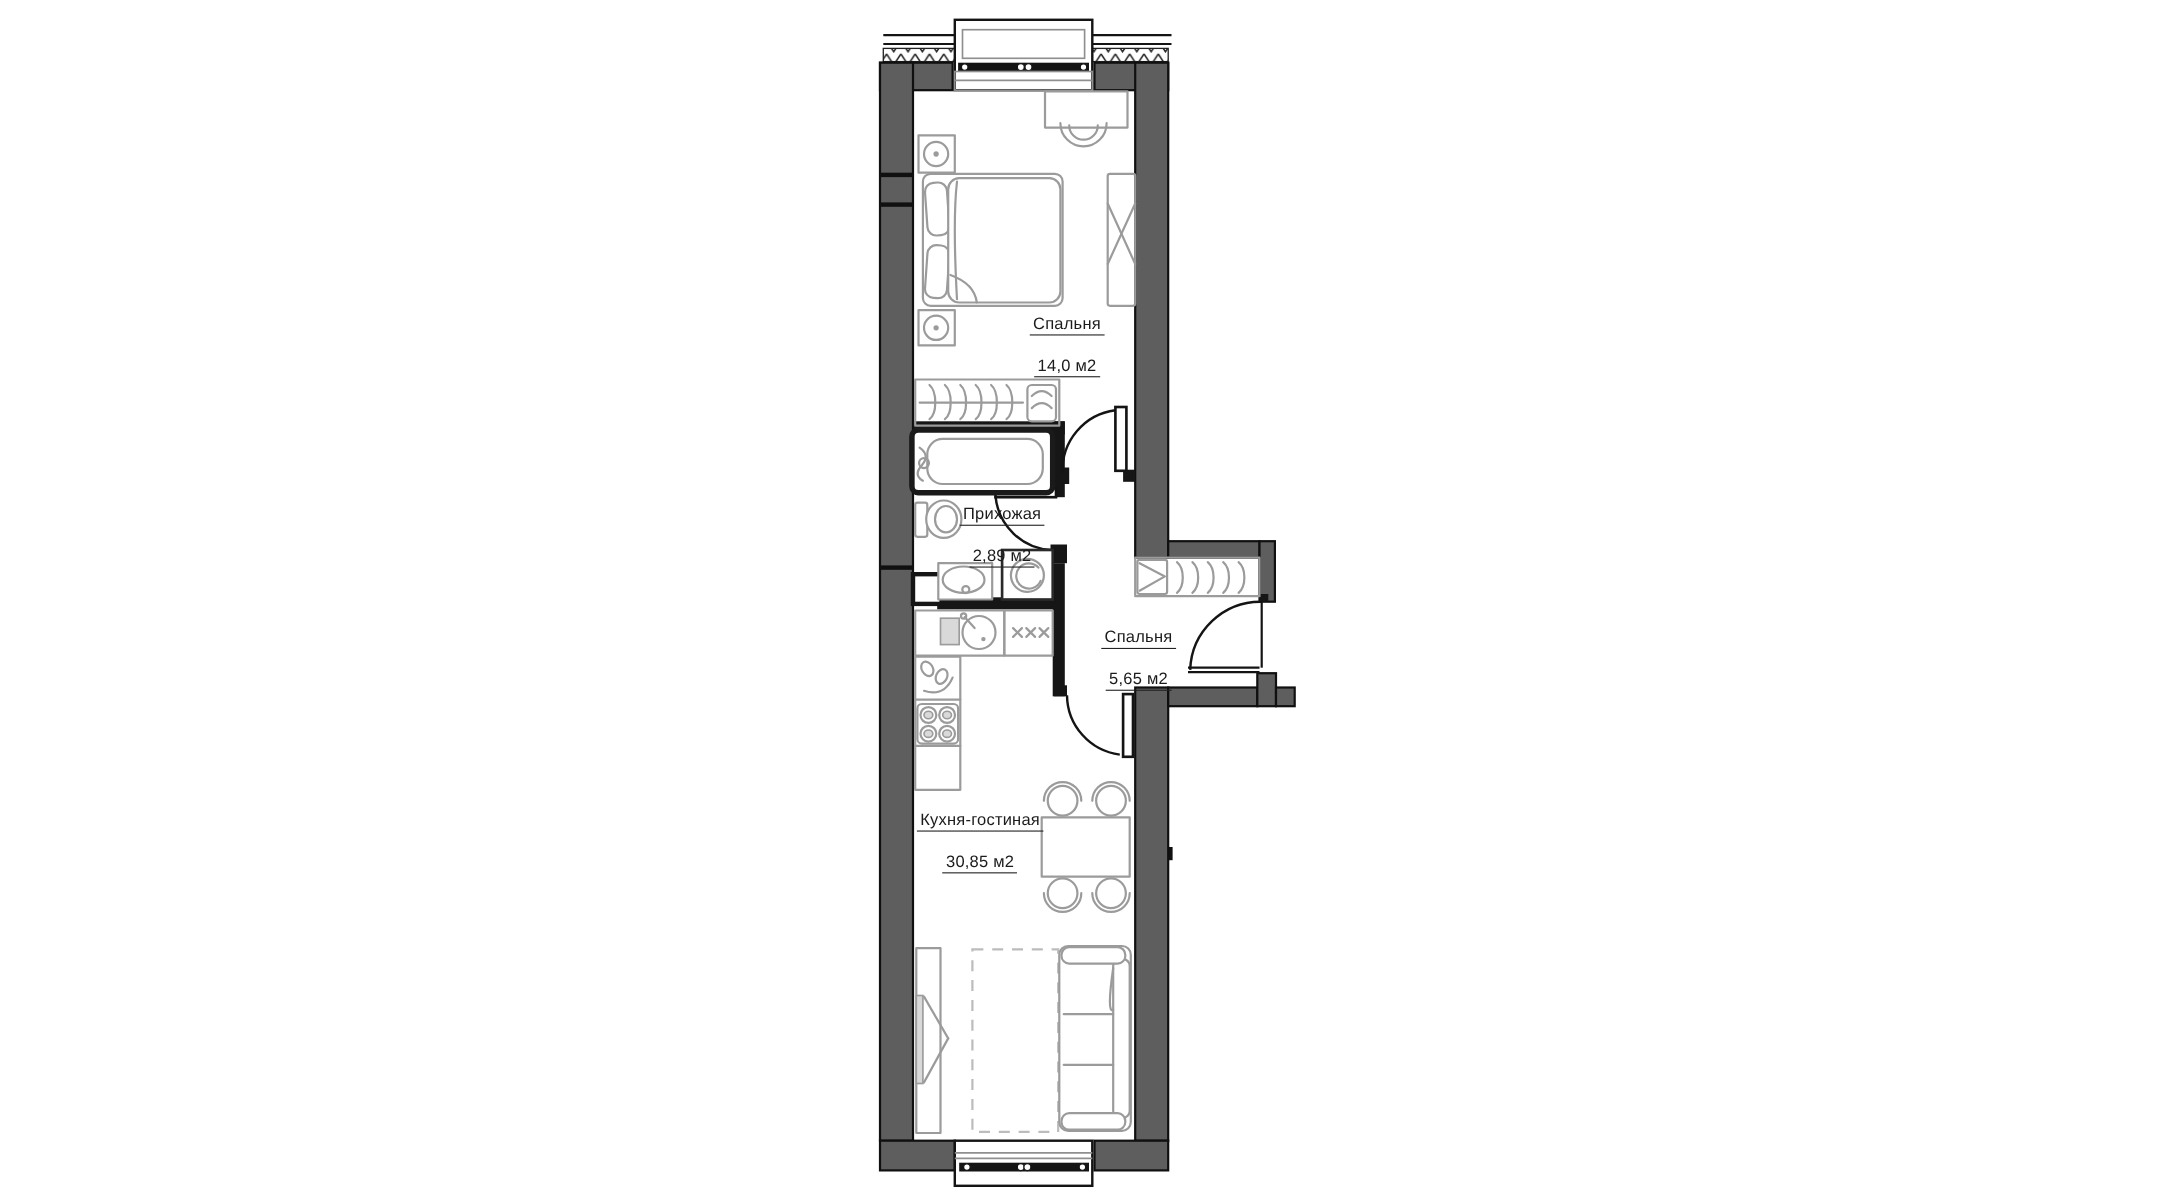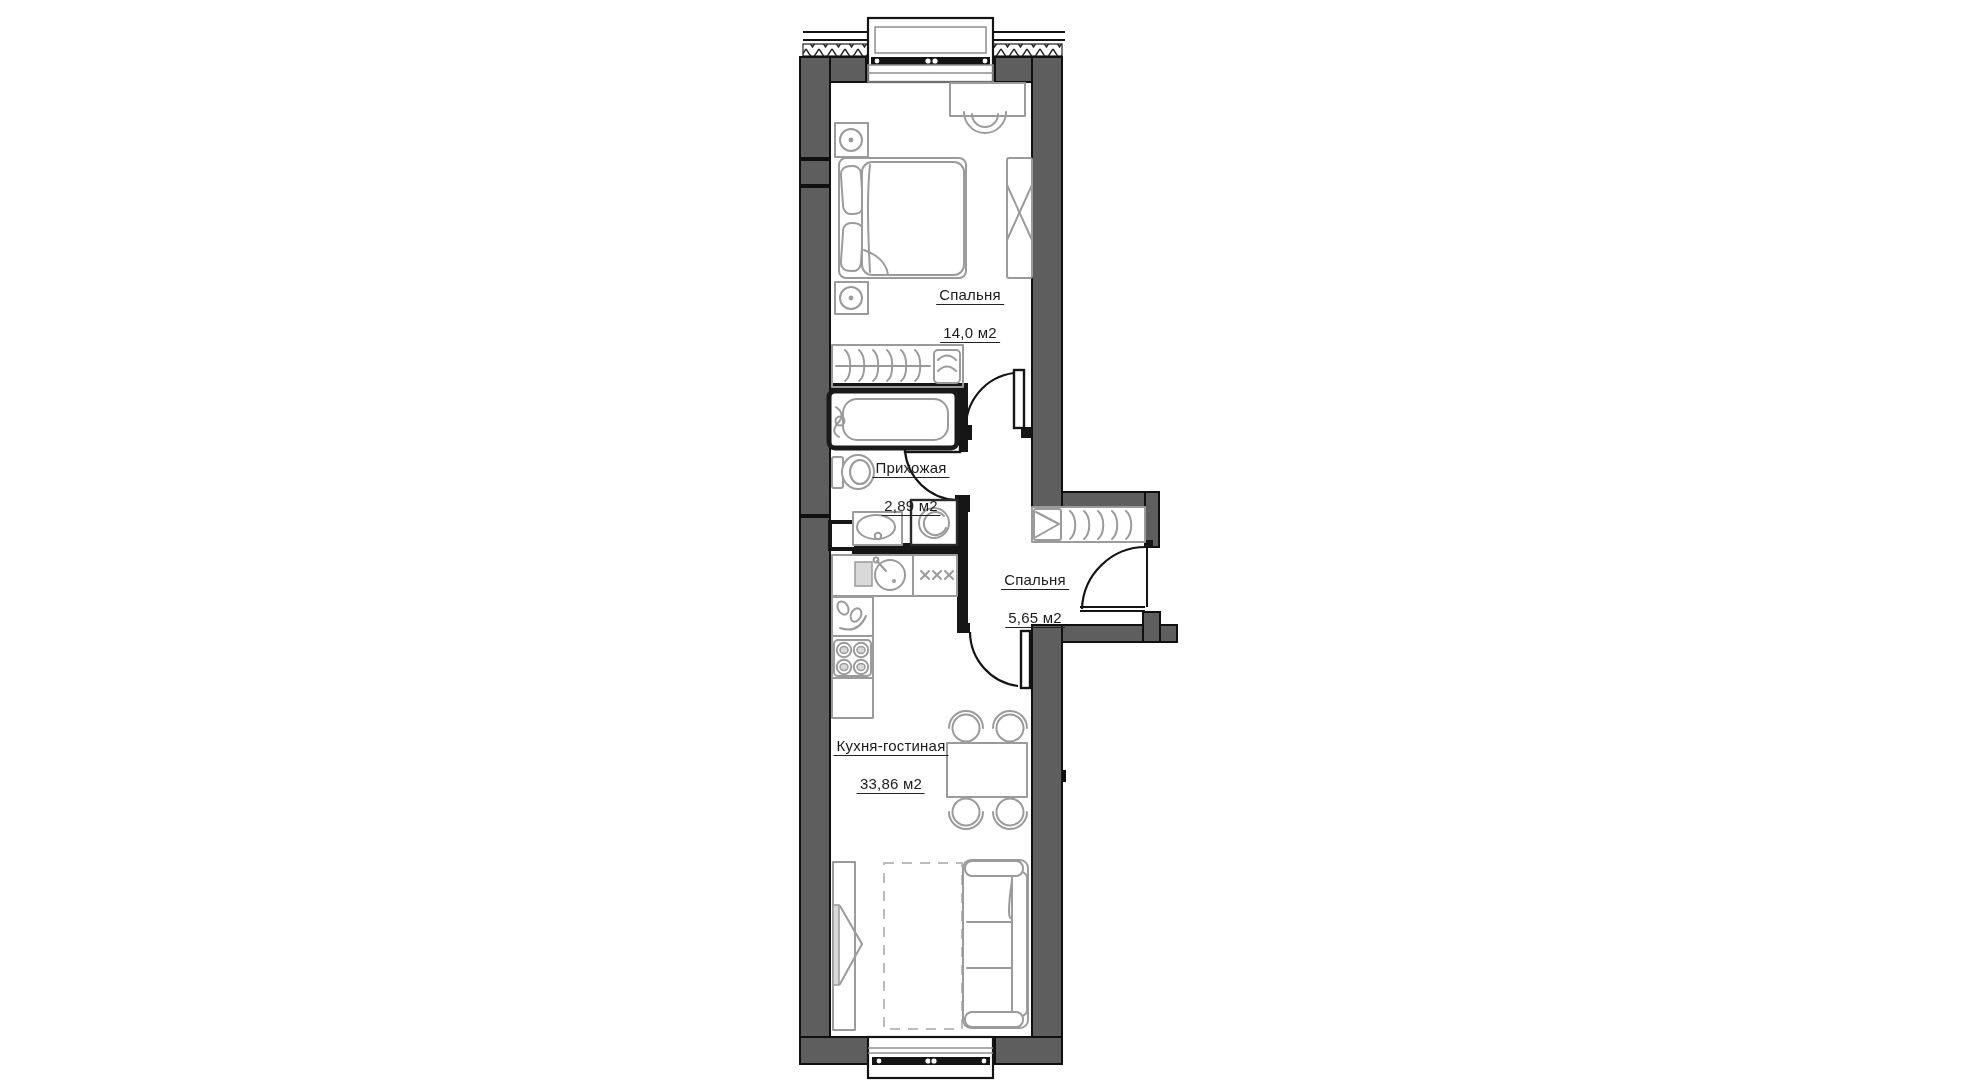--- a/index.html
+++ b/index.html
@@ -275,16 +275,16 @@
   <div class="label" style="left:911px;top:459px;">
     <span class="lname">Прихожая</span>
     <span class="larea">2,89 м2</span>
   </div>
   <div class="label" style="left:1035px;top:571px;">
     <span class="lname">Спальня</span>
     <span class="larea">5,65 м2</span>
   </div>
   <div class="label" style="left:891px;top:737px;">
     <span class="lname">Кухня-гостиная</span>
-    <span class="larea">33,86 м2</span>
+    <span class="larea">30,85 м2</span>
   </div>
 
 </div>
 
 </body></html>

